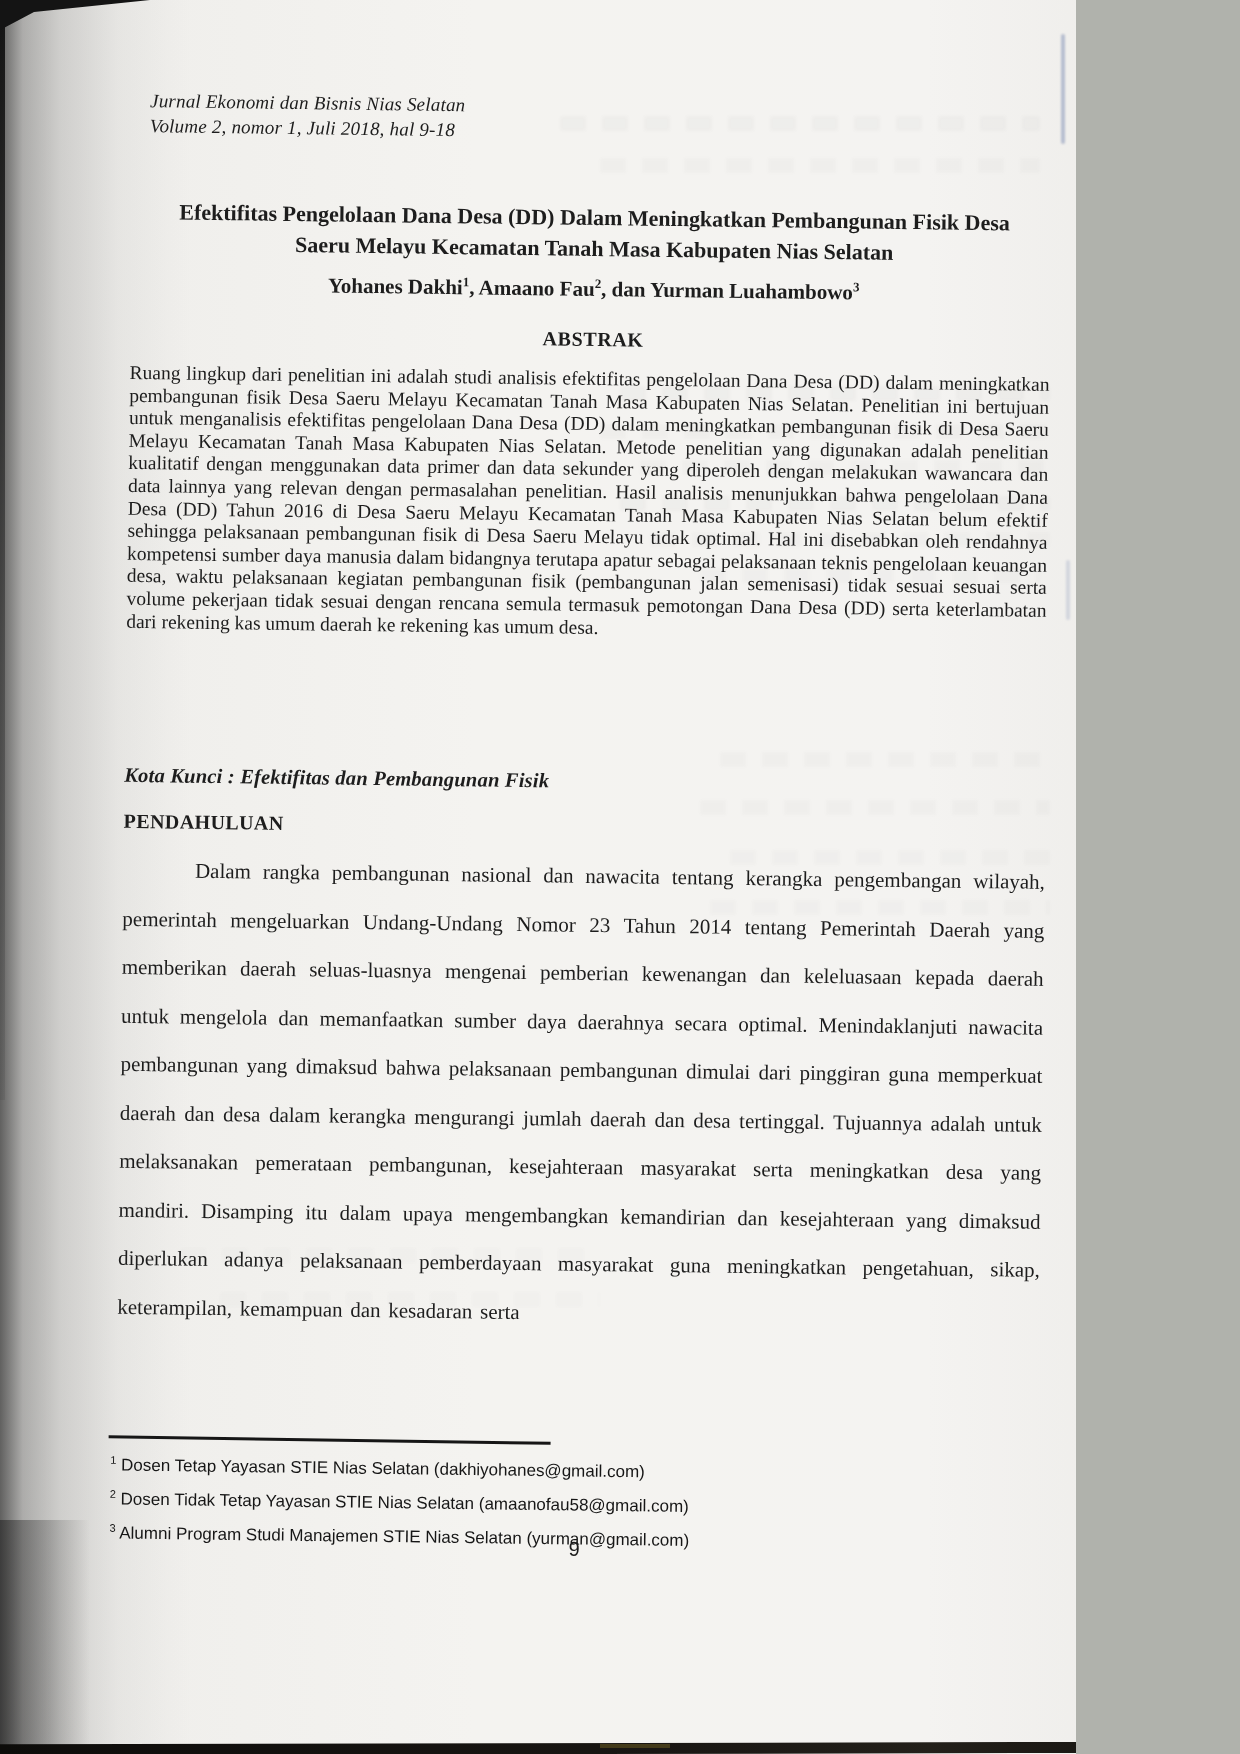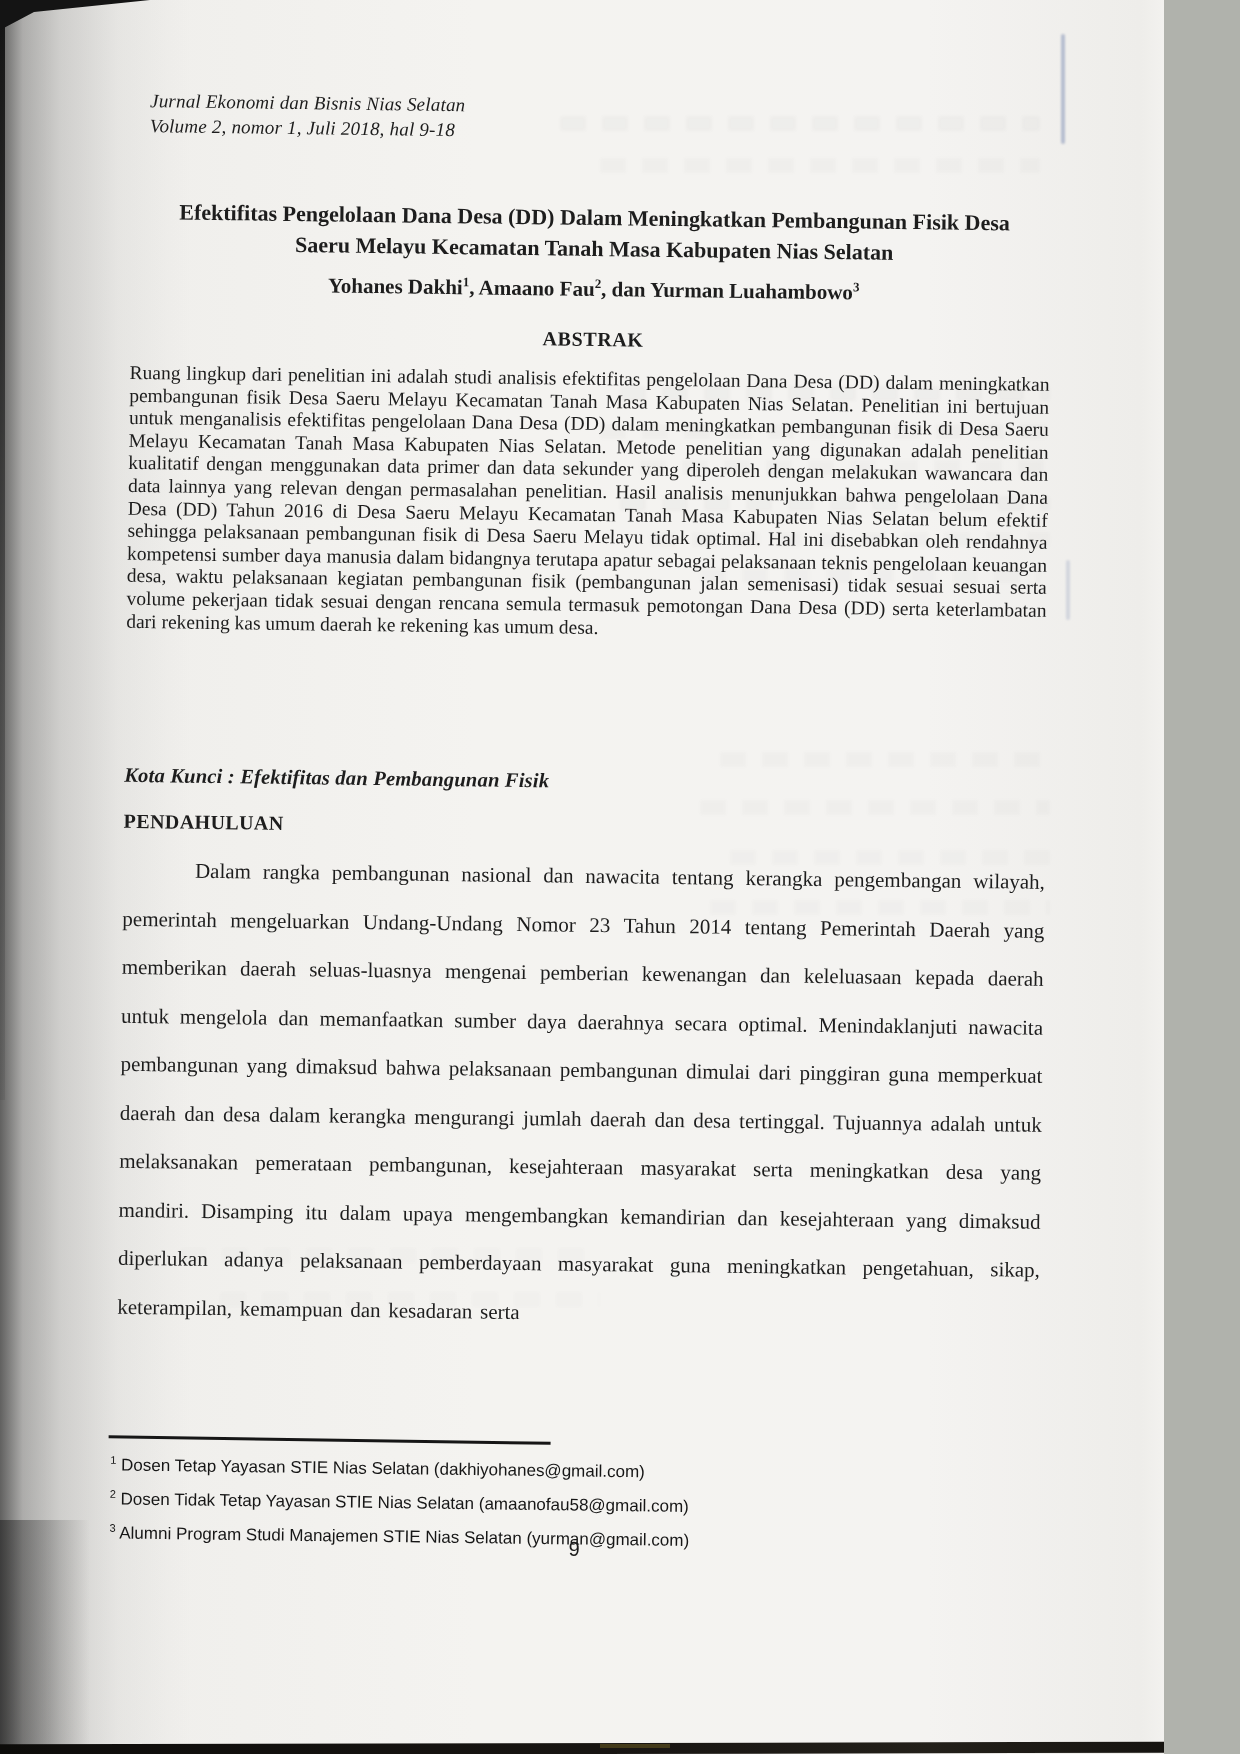--- a/index.html
+++ b/index.html
@@ -2,21 +2,21 @@
 <html><head>
 <meta charset="utf-8">
 <style>
   html,body{margin:0;padding:0;}
   body{
     width:1240px;height:1754px;
     background:#b0b2ac;
     font-family:"Liberation Serif", serif;
     overflow:hidden;
   }
-  .scan{position:relative;width:1164px;height:1754px;overflow:hidden;}
+  .scan{position:relative;width:1076px;height:1754px;overflow:hidden;}
 
   
   .page{
     position:absolute;left:0;top:0;width:1188px;height:1754px;
     background:linear-gradient(90deg,#e7e6e3 0%,#f0efec 14%,#f4f3f0 40%,#f4f3f1 78%,#eeedea 96%,#f7f6f4 100%);
   }
   
   .page-edge{
     position:absolute;left:1184px;top:0;width:14px;height:1754px;
     background:linear-gradient(90deg,#fdfdfc 0%,#ffffff 45%,#d9d9d5 100%);

